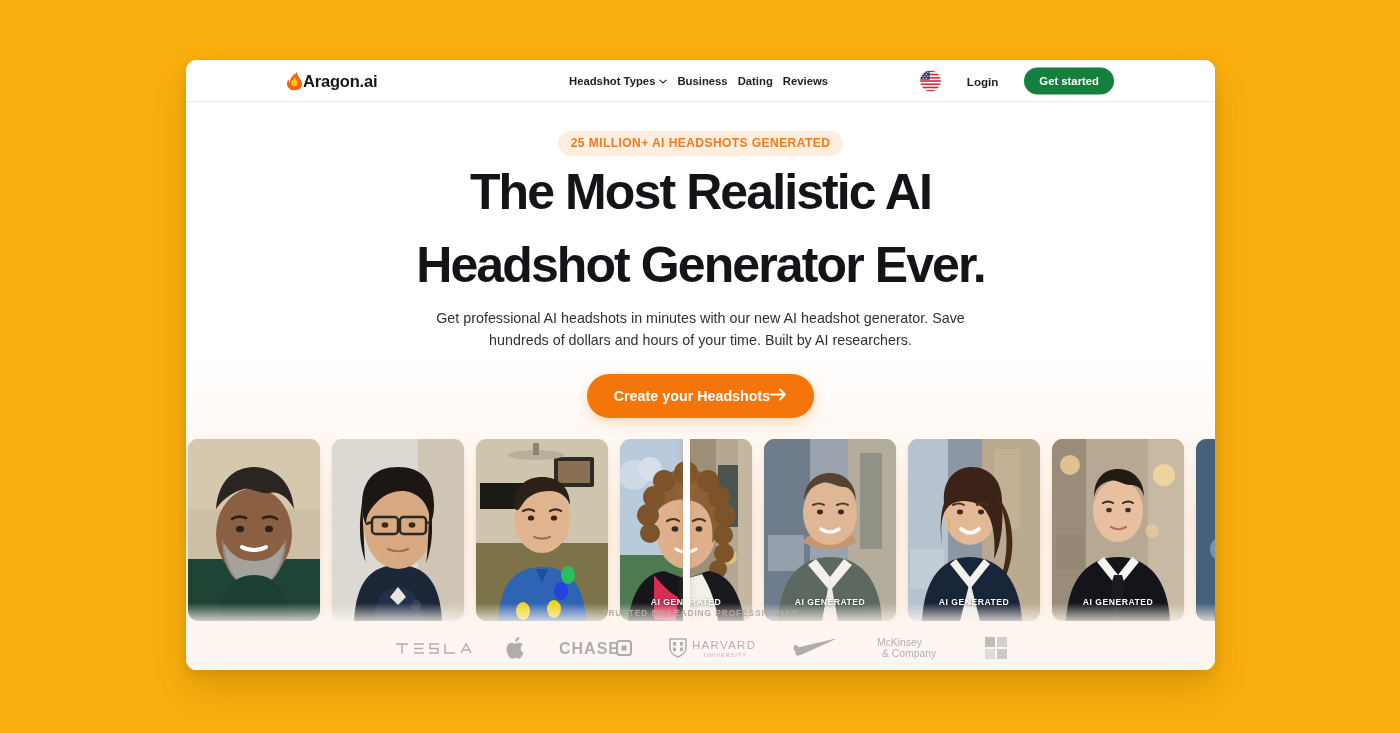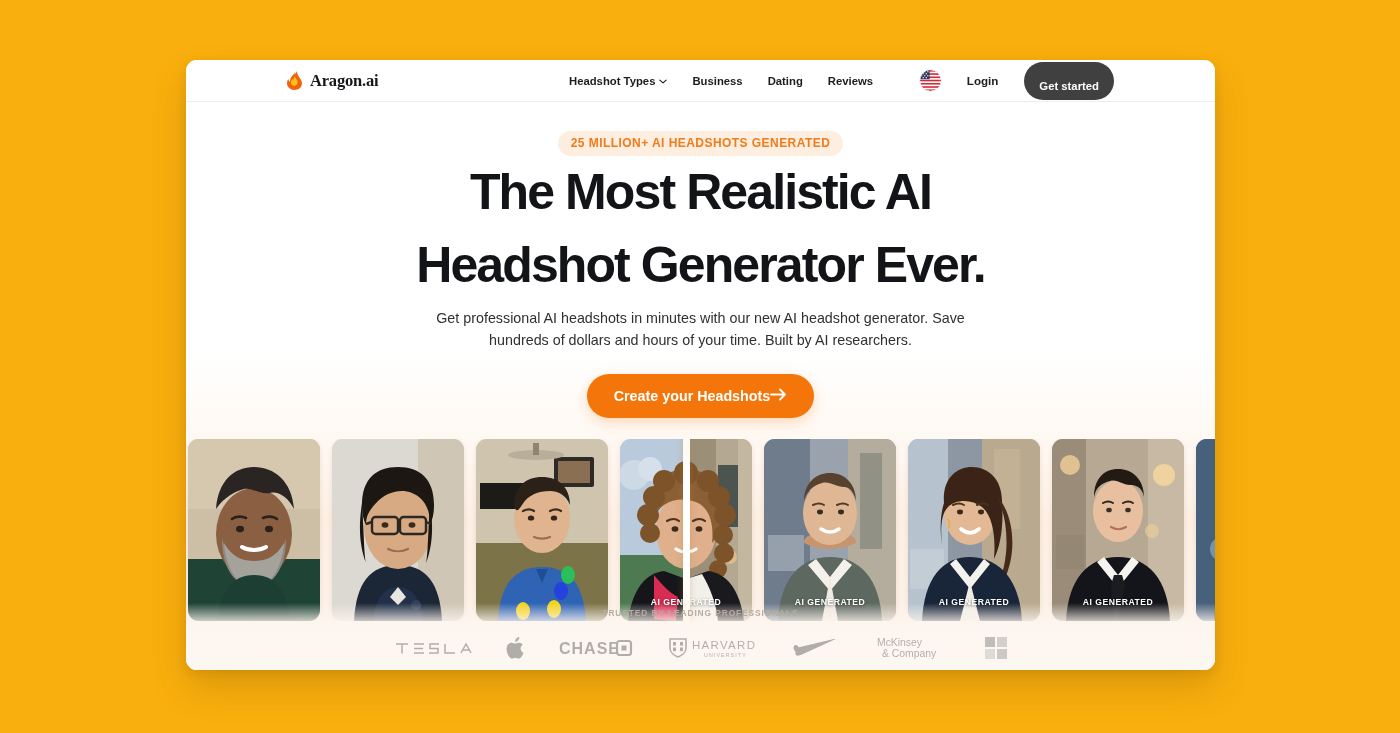--- a/index.html
+++ b/index.html
@@ -26,55 +26,54 @@
     position: relative;
     height: 42px;
     border-bottom: 1px solid #f0eeec;
     display: flex; align-items: center;
     background: #fff;
     z-index: 6;
   }
   .brand {
     position: absolute; left: 101px; top: 50%;
     transform: translateY(-50%);
-    display: flex; align-items: center; gap: 7px;
+    display: flex; align-items: center; 
     text-decoration: none;
-    font-family: Liberation Serif, serif;
   }
   .flame { width: 16px; height: 19px; display: block; }
   .brand-name {
     font-size: 16.5px; font-weight: 700; color: #15161a;
     letter-spacing: -.2px; white-space: nowrap;
   }
   .nav {
     position: absolute; left: 383px; top: 50%;
     transform: translateY(-50%);
-    display: flex; align-items: center; gap: 25px;
+    display: flex; align-items: center; gap: 10px;
   }
   .nav-item {
     display: flex; align-items: center; gap: 4px;
     font-size: 11.3px; font-weight: 600; color: #1c1d21;
     white-space: nowrap; cursor: pointer;
   }
   .chev { width: 8px; height: 5px; display: block; margin-top: 2px; }
   .header-right {
     position: absolute; right: 101px; top: 50%;
     transform: translateY(-50%);
     display: flex; align-items: center; gap: 26px;
   }
   .flag { width: 21px; height: 21px; border-radius: 50%; display: block;
           box-shadow: 0 0 0 .5px rgba(0,0,0,.12); }
   .login {
     font-size: 11.6px; font-weight: 600; color: #1c1d21;
     cursor: pointer; white-space: nowrap;
   }
   .btn-dark {
-    background: #404040; color: #fff;
+    background: #15803d; color: #fff;
     font-size: 11.3px; font-weight: 700;
-    padding: 18px 15px 8px; border: none;
+    padding: 7px 15px 8px; border: none;
     border-radius: 99px; cursor: pointer;
     white-space: nowrap; font-family: inherit;
   }
 
   
   .hero {
     position: relative;
     height: 568px;
     background:
       linear-gradient(180deg,

